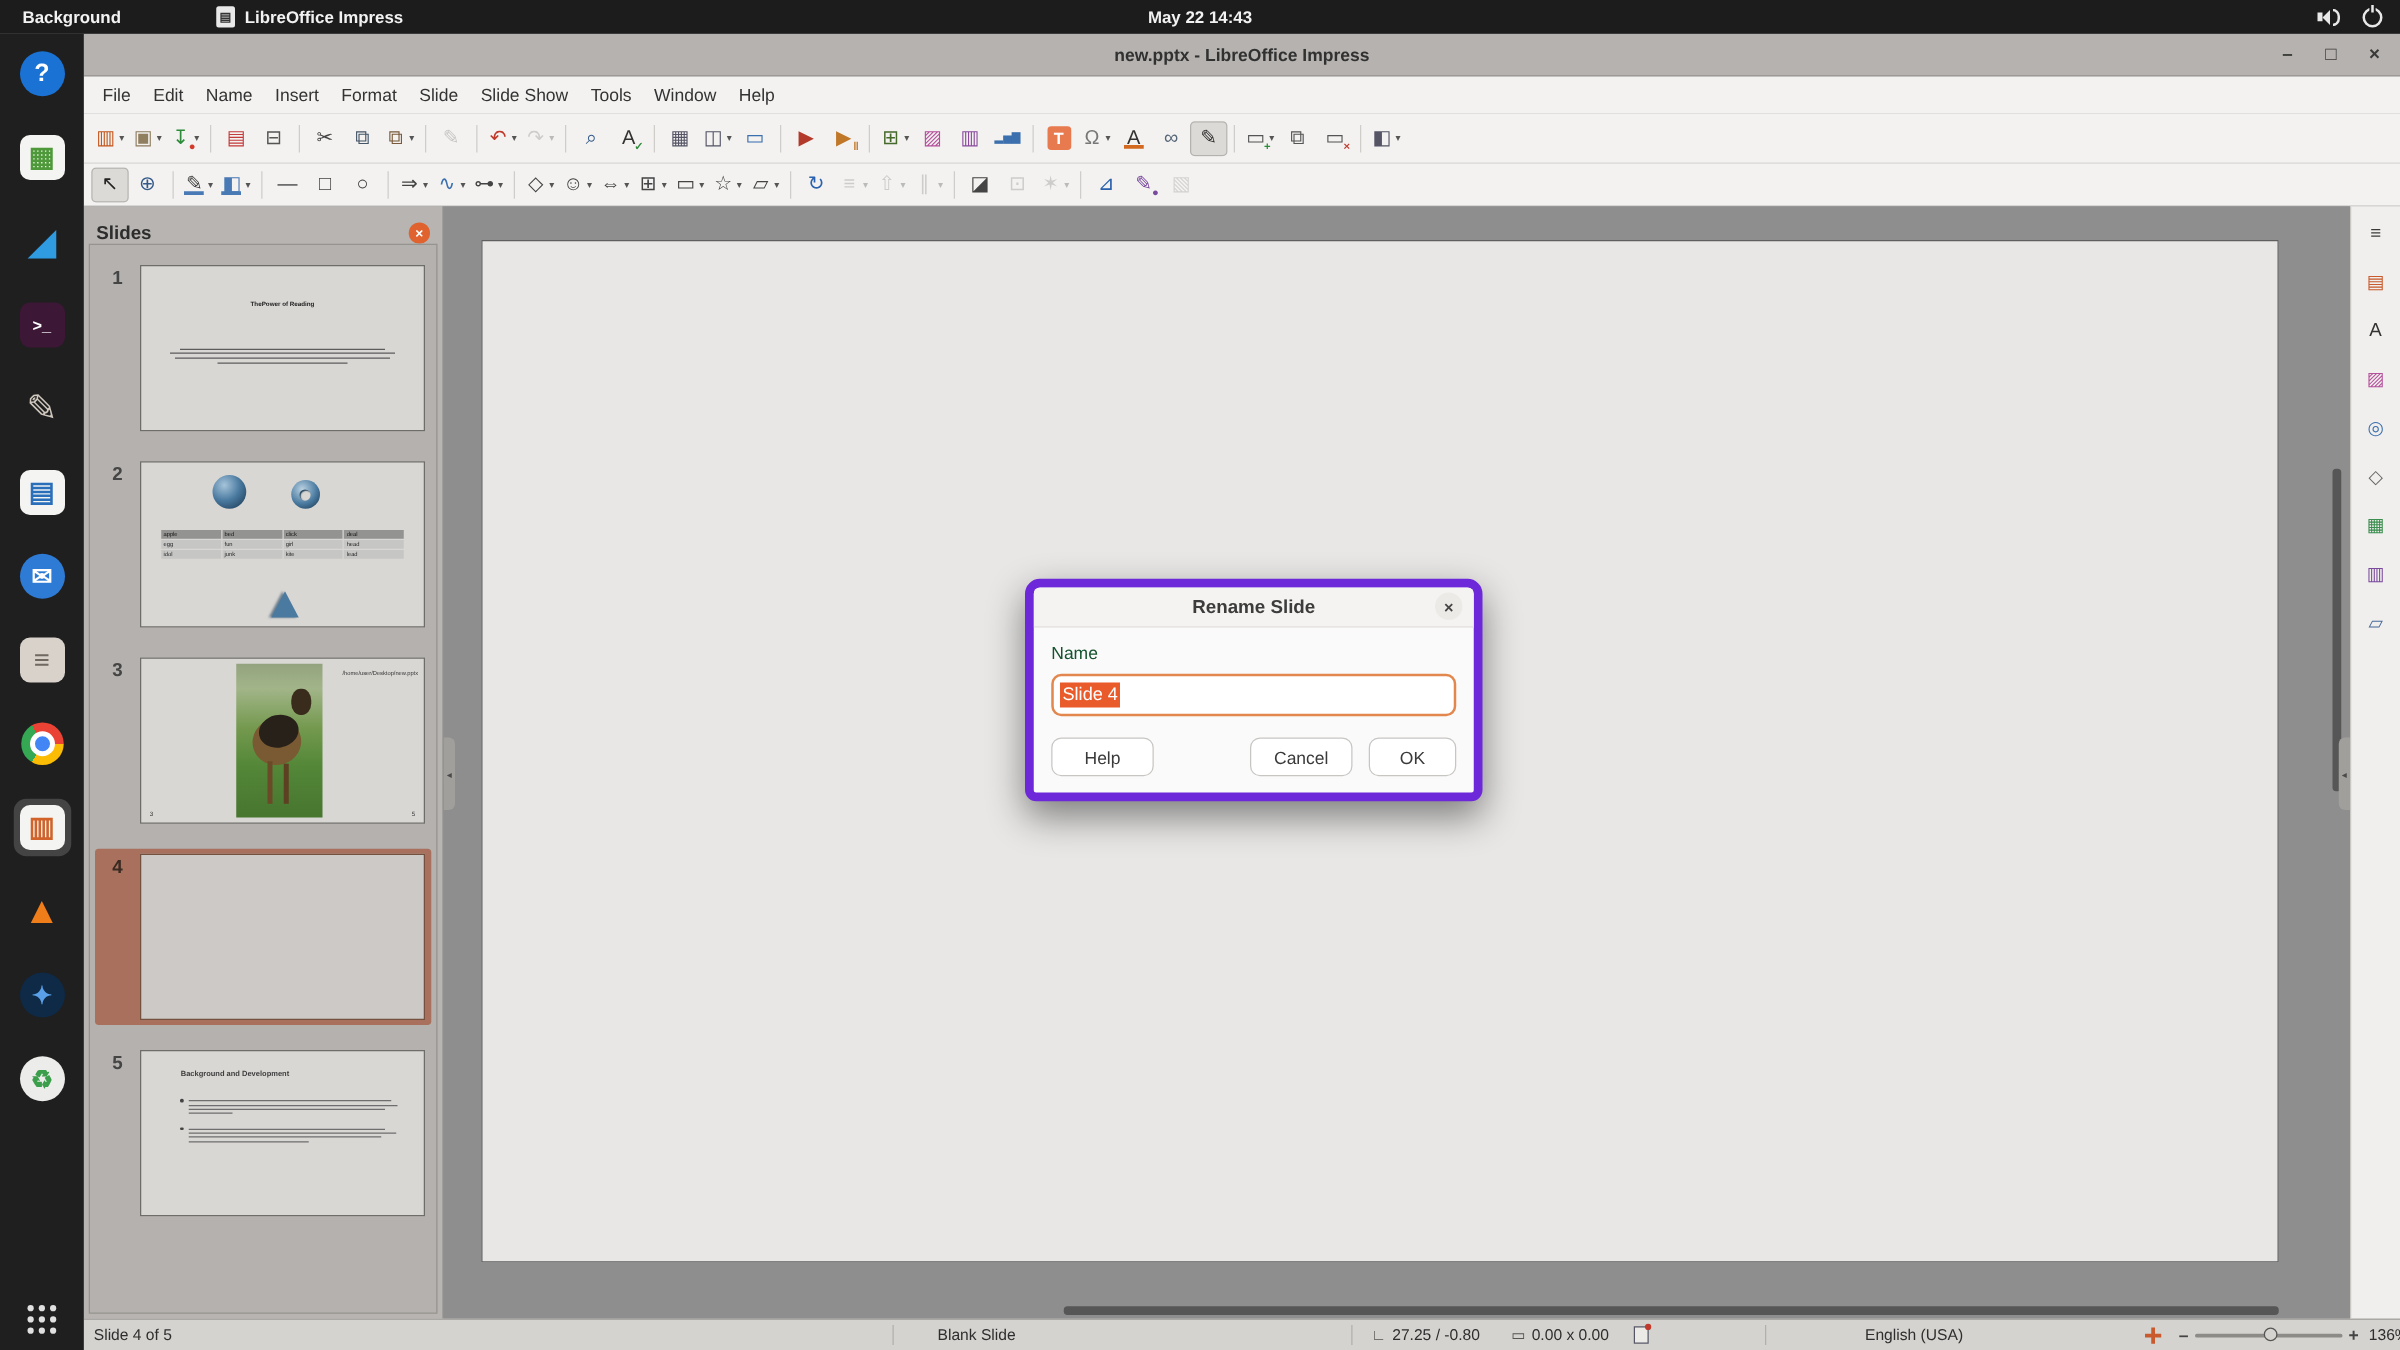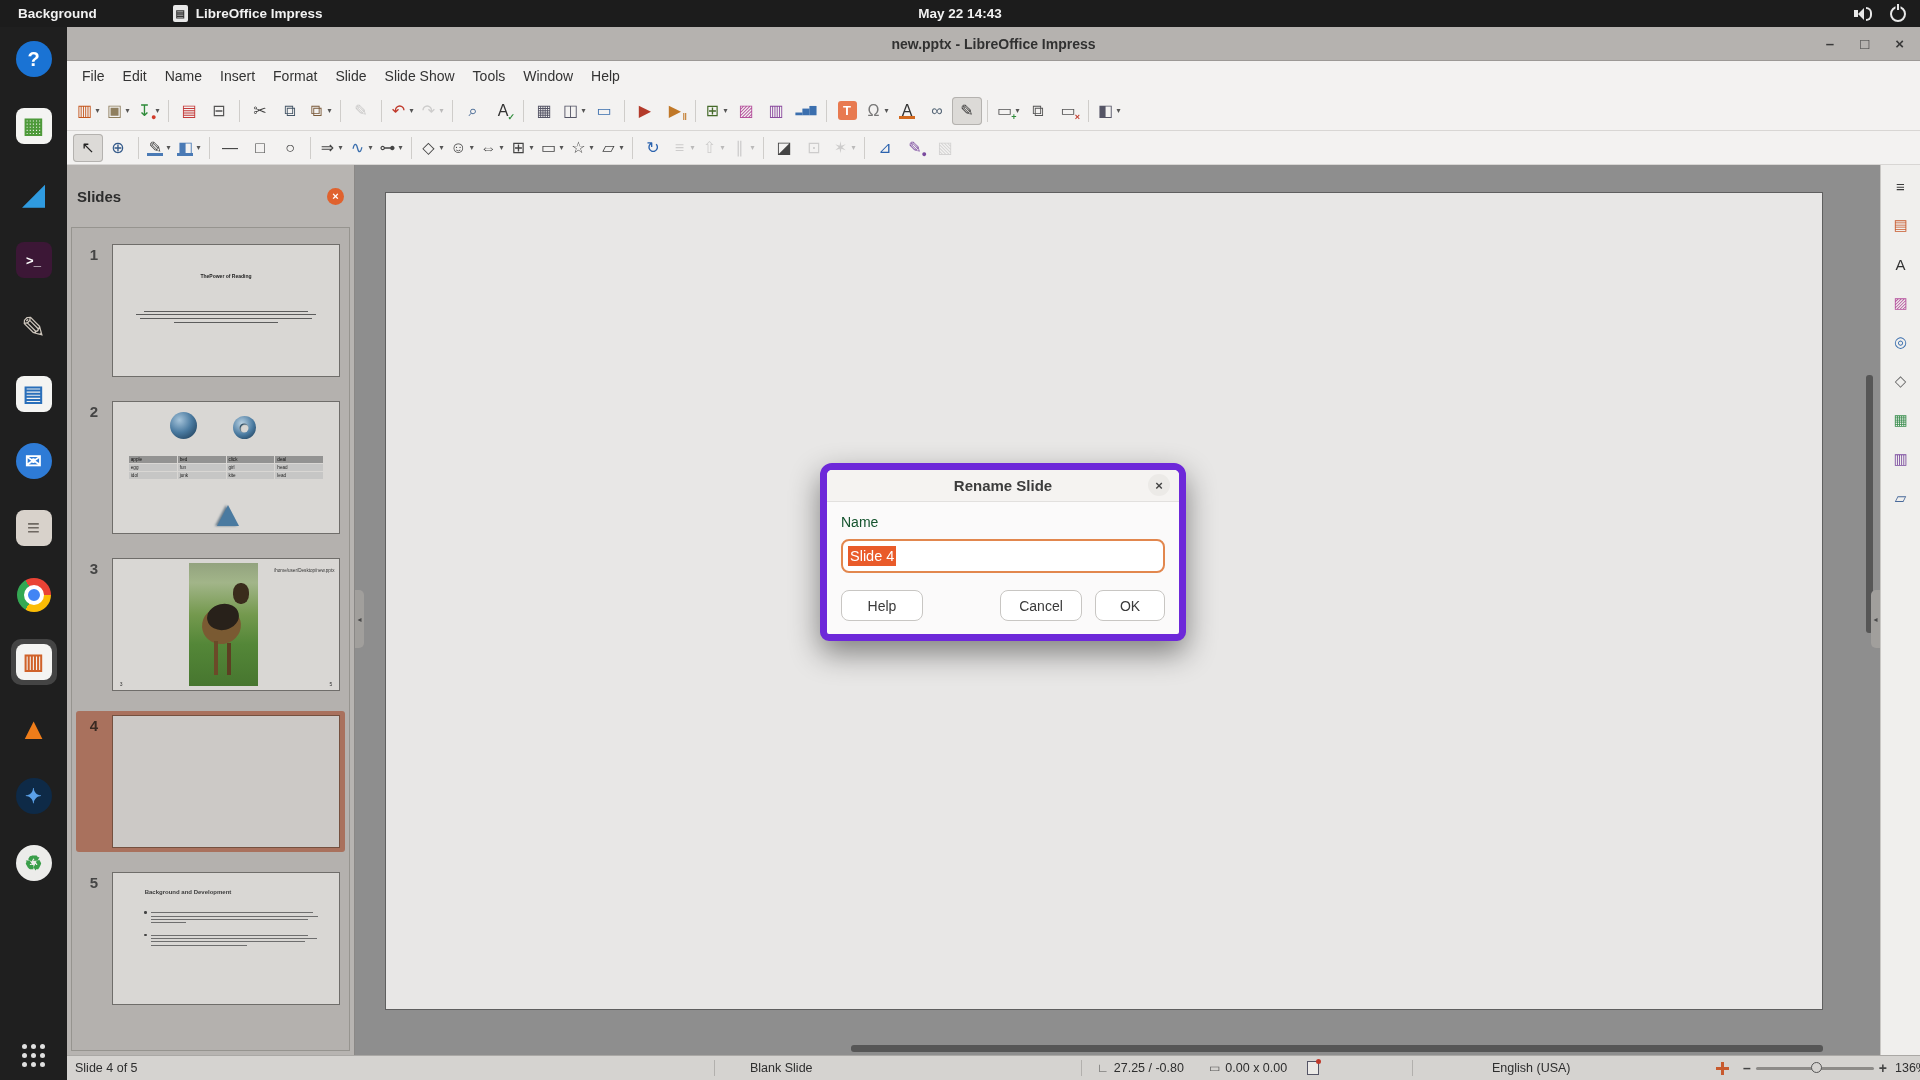--- a/index.html
+++ b/index.html
@@ -64,21 +64,21 @@
   .tbtn .glyph{font-size:16px;line-height:1;position:relative;display:inline-flex;
                align-items:center;justify-content:center;min-width:16px;}
   .tbtn .glyph.tilebg{width:19px;height:19px;border-radius:3px;font-size:13px;font-weight:bold;}
   .tbtn .badge{position:absolute;right:-4px;bottom:-3px;font-size:9px;font-weight:bold;line-height:1;}
   .tbtn .dd{font-size:8px;color:#555;margin-left:3px;}
   .tsep{width:1px;height:22px;background:#cfcdca;margin:0 5px;flex:0 0 auto;}
   
   .content{flex:1 1 auto;display:flex;min-height:0;position:relative;}
   .slides-panel{width:288px;background:#b7b4b1;border-right:1px solid #8a8886;
                 display:flex;flex-direction:column;flex:0 0 auto;box-sizing:border-box;}
-  .panel-header{height:30px;display:flex;align-items:center;padding:16px 10px;
+  .panel-header{height:30px;display:flex;align-items:flex-end;padding:0 10px;
                 font-weight:bold;font-size:15px;color:#2d2d2d;flex:0 0 auto;}
   .panel-close{margin-left:auto;width:17px;height:17px;border-radius:50%;background:#e0622e;
                color:#fff;font-size:11px;display:flex;align-items:center;justify-content:center;}
   .thumbs{flex:1 1 auto;margin:0 4px 4px 4px;border:1px solid #96948f;background:#b4b1ae;
           padding:12px 0 0 0;display:flex;flex-direction:column;gap:16px;overflow:hidden;}
   .slide-item{display:flex;align-items:flex-start;padding:4px 8px 4px 0;margin:0 4px;}
   .slide-item.sel{background:#a9715d;border-radius:3px;}
   .s-num{width:36px;text-align:center;font-weight:bold;font-size:15px;color:#454545;padding-top:2px;flex:0 0 auto;}
   .slide-item.sel .s-num{color:#3a2a22;}
   .thumb{width:226px;height:131px;background:#d9d7d4;border:1px solid #6f6d6a;

